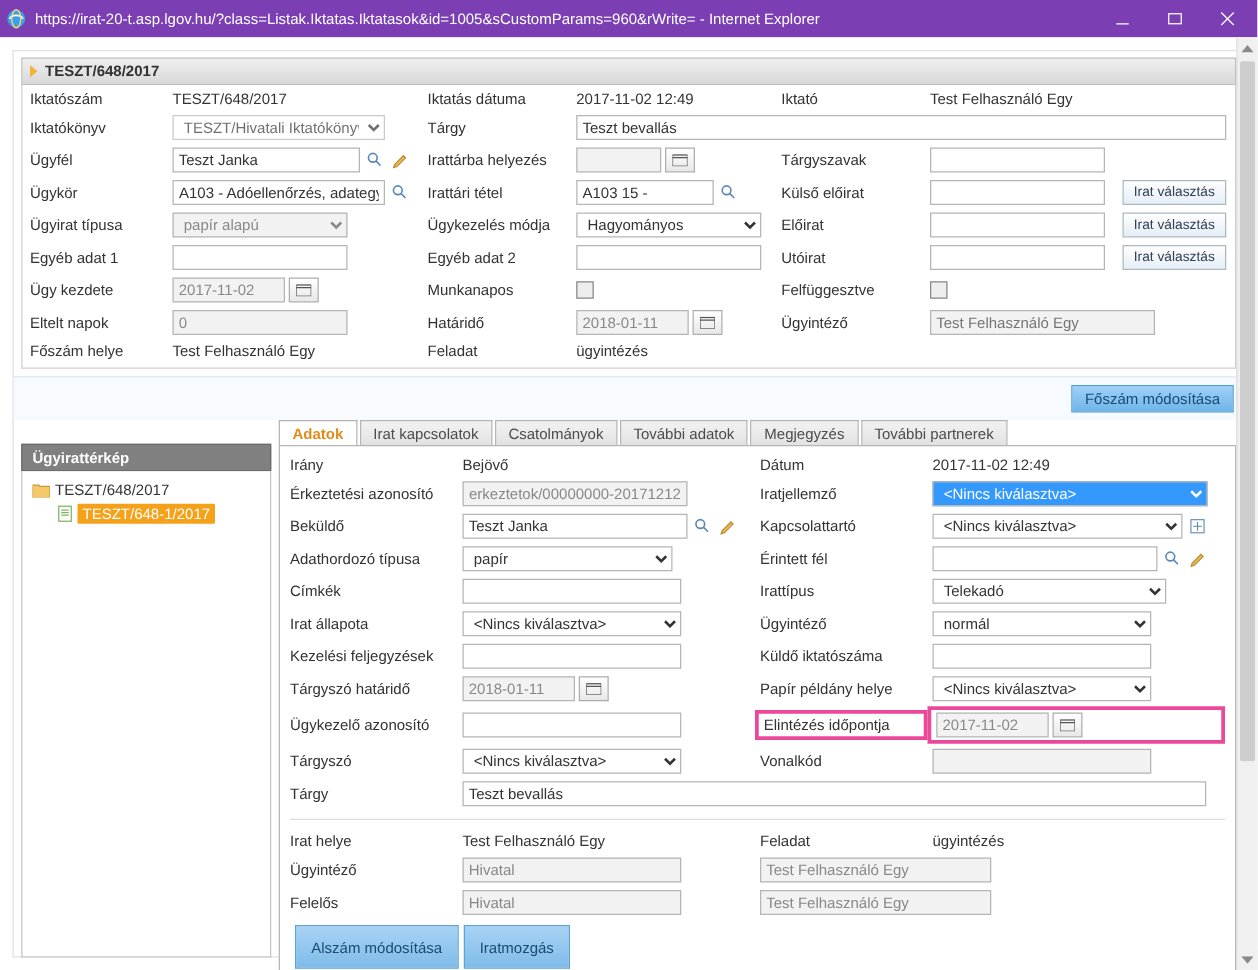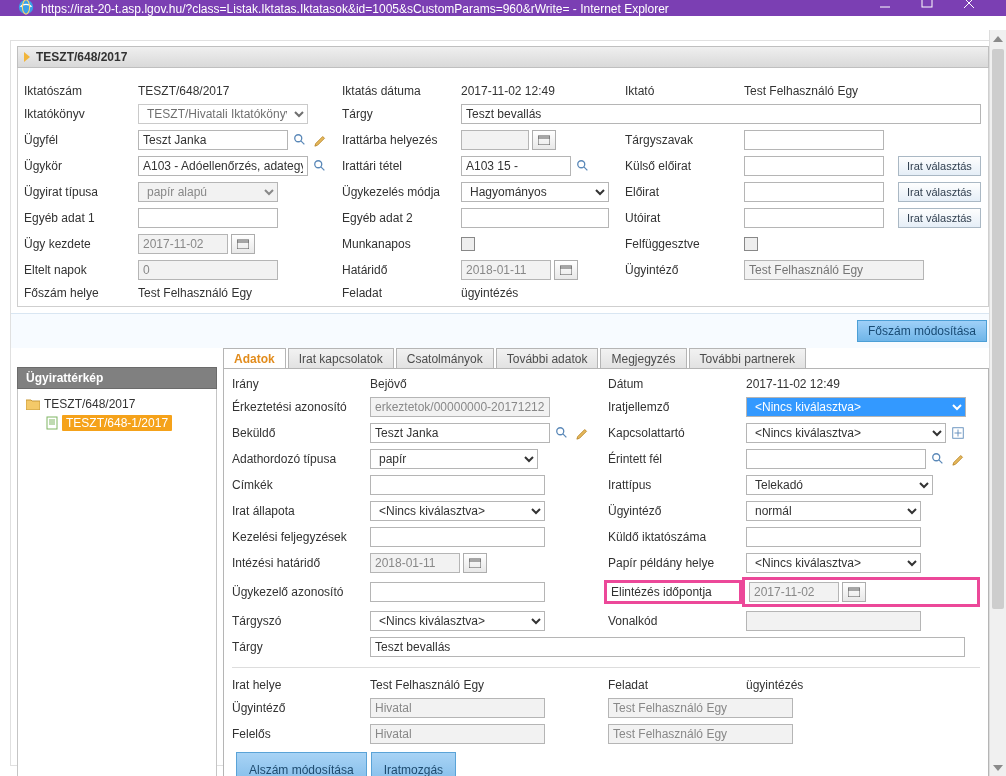--- a/index.html
+++ b/index.html
@@ -1,31 +1,31 @@
 <!DOCTYPE html>
 <html><head>
 <meta charset="utf-8">
 <style>
 * { box-sizing: border-box; margin: 0; padding: 0; }
 body { font-family: "Segoe UI", Arial, sans-serif; font-size: 12px; background: #fff; color: #333; }
 
-.titlebar { background: #7b3fb3; color: #fff; height: 16px; display: flex; align-items: flex-end; padding: 0 17px; }
+.titlebar { background: #7b3fb3; color: #fff; height: 30px; display: flex; align-items: center; padding: 0 4px; }
 .titlebar .ie-icon { width: 18px; height: 18px; margin-right: 6px; }
 .titlebar .title-text { flex: 1; font-size: 12px; }
 .titlebar .winbtns { display: flex; gap: 2px; }
 .titlebar .winbtn { width: 40px; height: 26px; display: flex; align-items: center; justify-content: center; color: #fff; font-size: 14px; }
 .titlebar .winbtn svg { stroke: #fff; }
 
 .appframe { position: absolute; top: 30px; left: 0; right: 0; bottom: 0; background: #fff; padding: 10px; }
 .content { background: #fff; border: 1px solid #e0e0e0; height: 100%; position: relative; }
 
 .panel { margin: 5px 6px 6px 6px; }
 .panel-header { background: linear-gradient(#efefef, #d9d9d9); border: 1px solid #bfbfbf; height: 22px; display: flex; align-items: center; padding: 0 6px; font-weight: bold; color: #323232; }
 .panel-header .arrow { width: 0; height: 0; border-top: 5px solid transparent; border-bottom: 5px solid transparent; border-left: 6px solid #f1b53b; margin-right: 6px; }
-.panel-body { border: 1px solid #cfcfcf; border-top: none; padding: 16px 6px 6px 6px; background: #fff; }
+.panel-body { border: 1px solid #cfcfcf; border-top: none; padding: 4px 6px 6px 6px; background: #fff; }
 
 .grid4 { display: grid; grid-template-columns: 110px 200px 115px 160px 115px 150px auto; column-gap: 4px; row-gap: 6px; align-items: center; }
 .grid4 .lbl { color: #323232; white-space: nowrap; }
 .grid4 .cell { display: flex; align-items: center; gap: 3px; }
 
 input[type=text], select {
   font-family: inherit; font-size: 12px; height: 20px; border: 1px solid #b5b5b5;
   padding: 0 4px; background: #fff; color: #333;
 }
 input[type=text]:disabled, input.readonly { background: #f2f2f2; color: #888; }
@@ -396,21 +396,21 @@
 
         <span class="lbl">Kezelési feljegyzések</span>
         <span class="cell">
                 <input type="text" style="width: 175px;">
               </span>
         <span class="lbl">Küldő iktatószáma</span>
         <span class="cell">
                 <input type="text" style="width: 175px;">
               </span>
 
-        <span class="lbl">Intézési határidő</span>
+        <span class="lbl">Tárgyszó határidő</span>
         <span class="cell">
                 <input type="text" class="readonly" style="width: 90px;" disabled="" value="2018-01-11">
                 <span class="datebtn">
                   <svg width="12" height="10" viewBox="0 0 12 10">
                     <rect x="0" y="1" width="12" height="9" fill="none" stroke="#555"></rect>
                     <line x1="0" y1="3" x2="12" y2="3" stroke="#555"></line>
                   </svg>
                 </span>
               </span>
         <span class="lbl">Papír példány helye</span>

